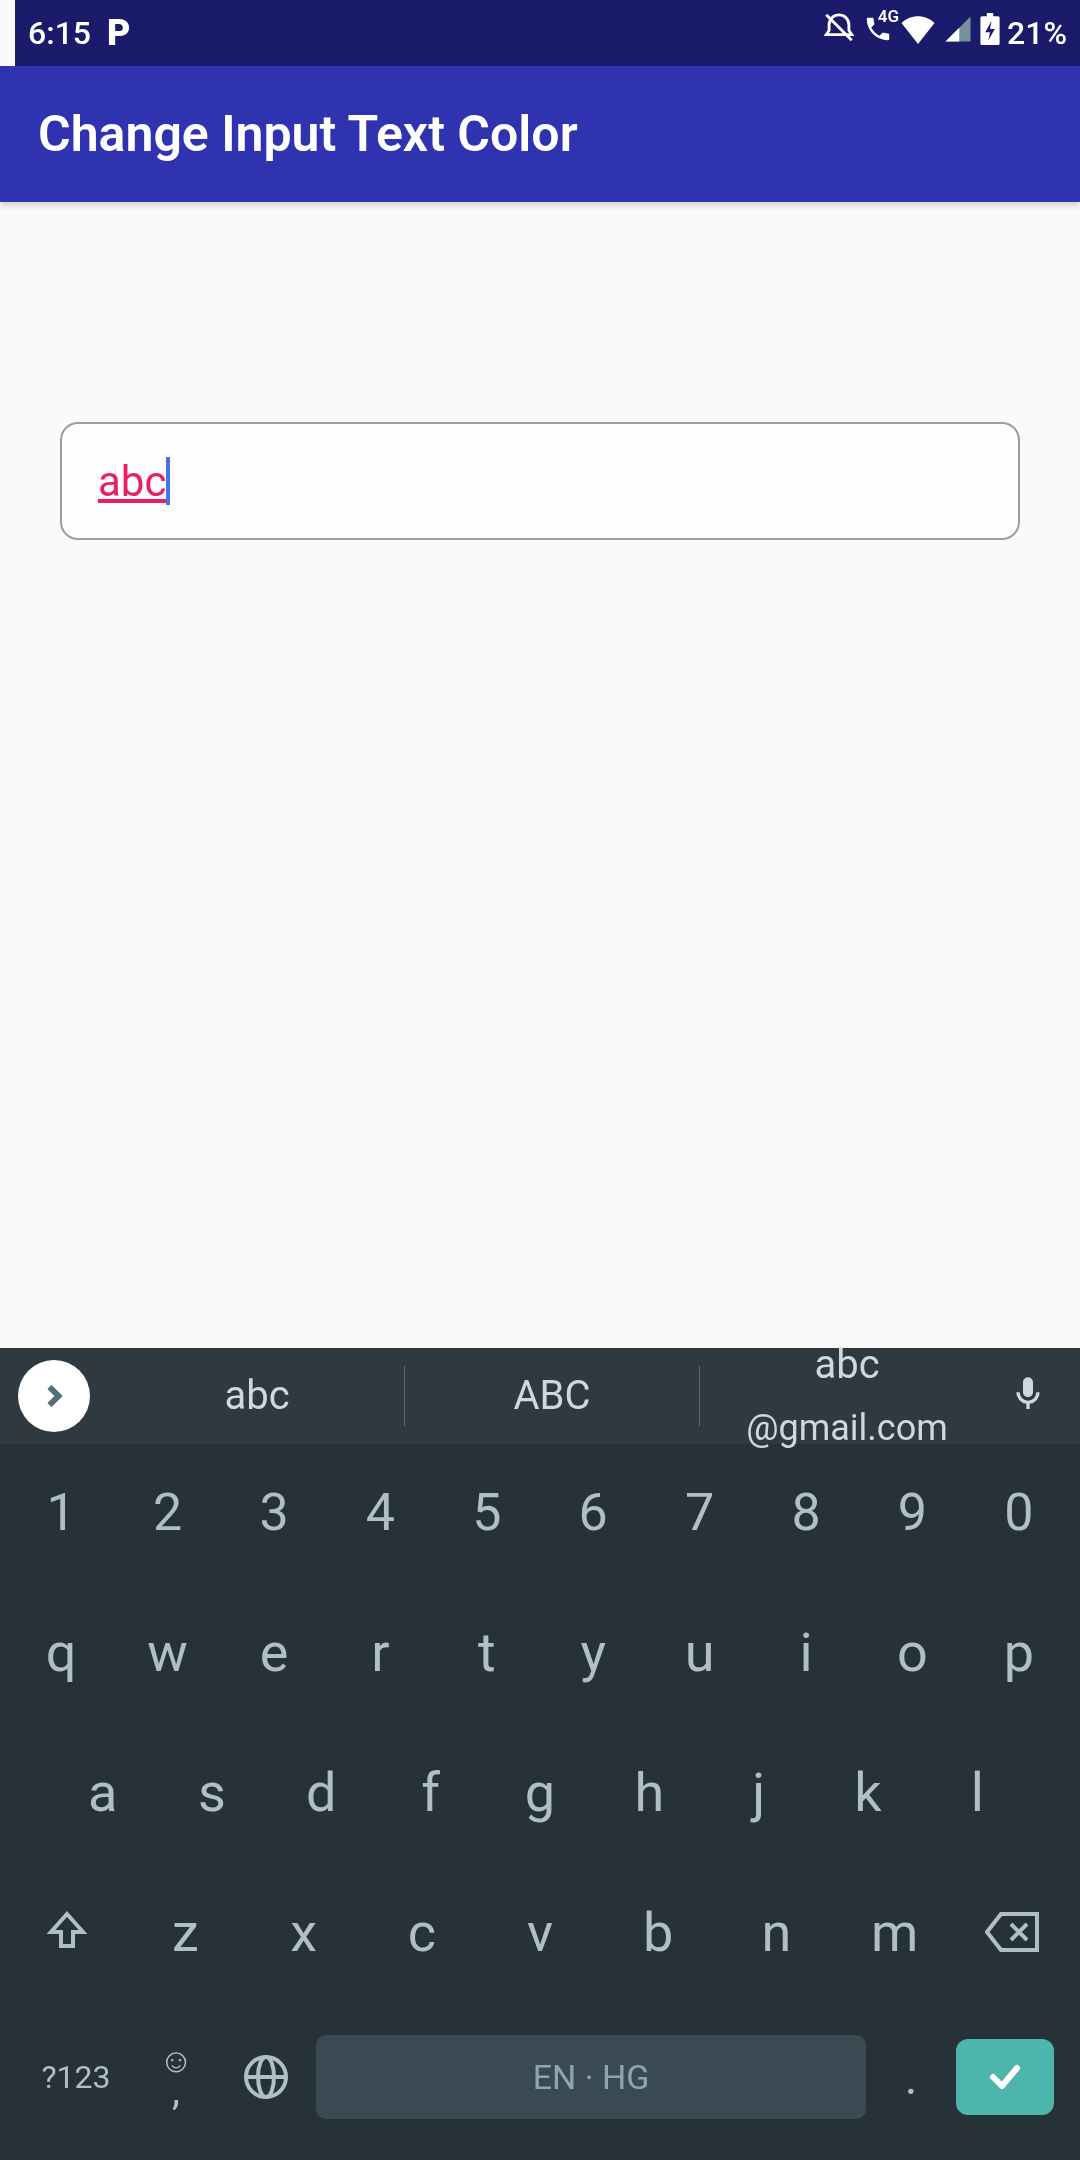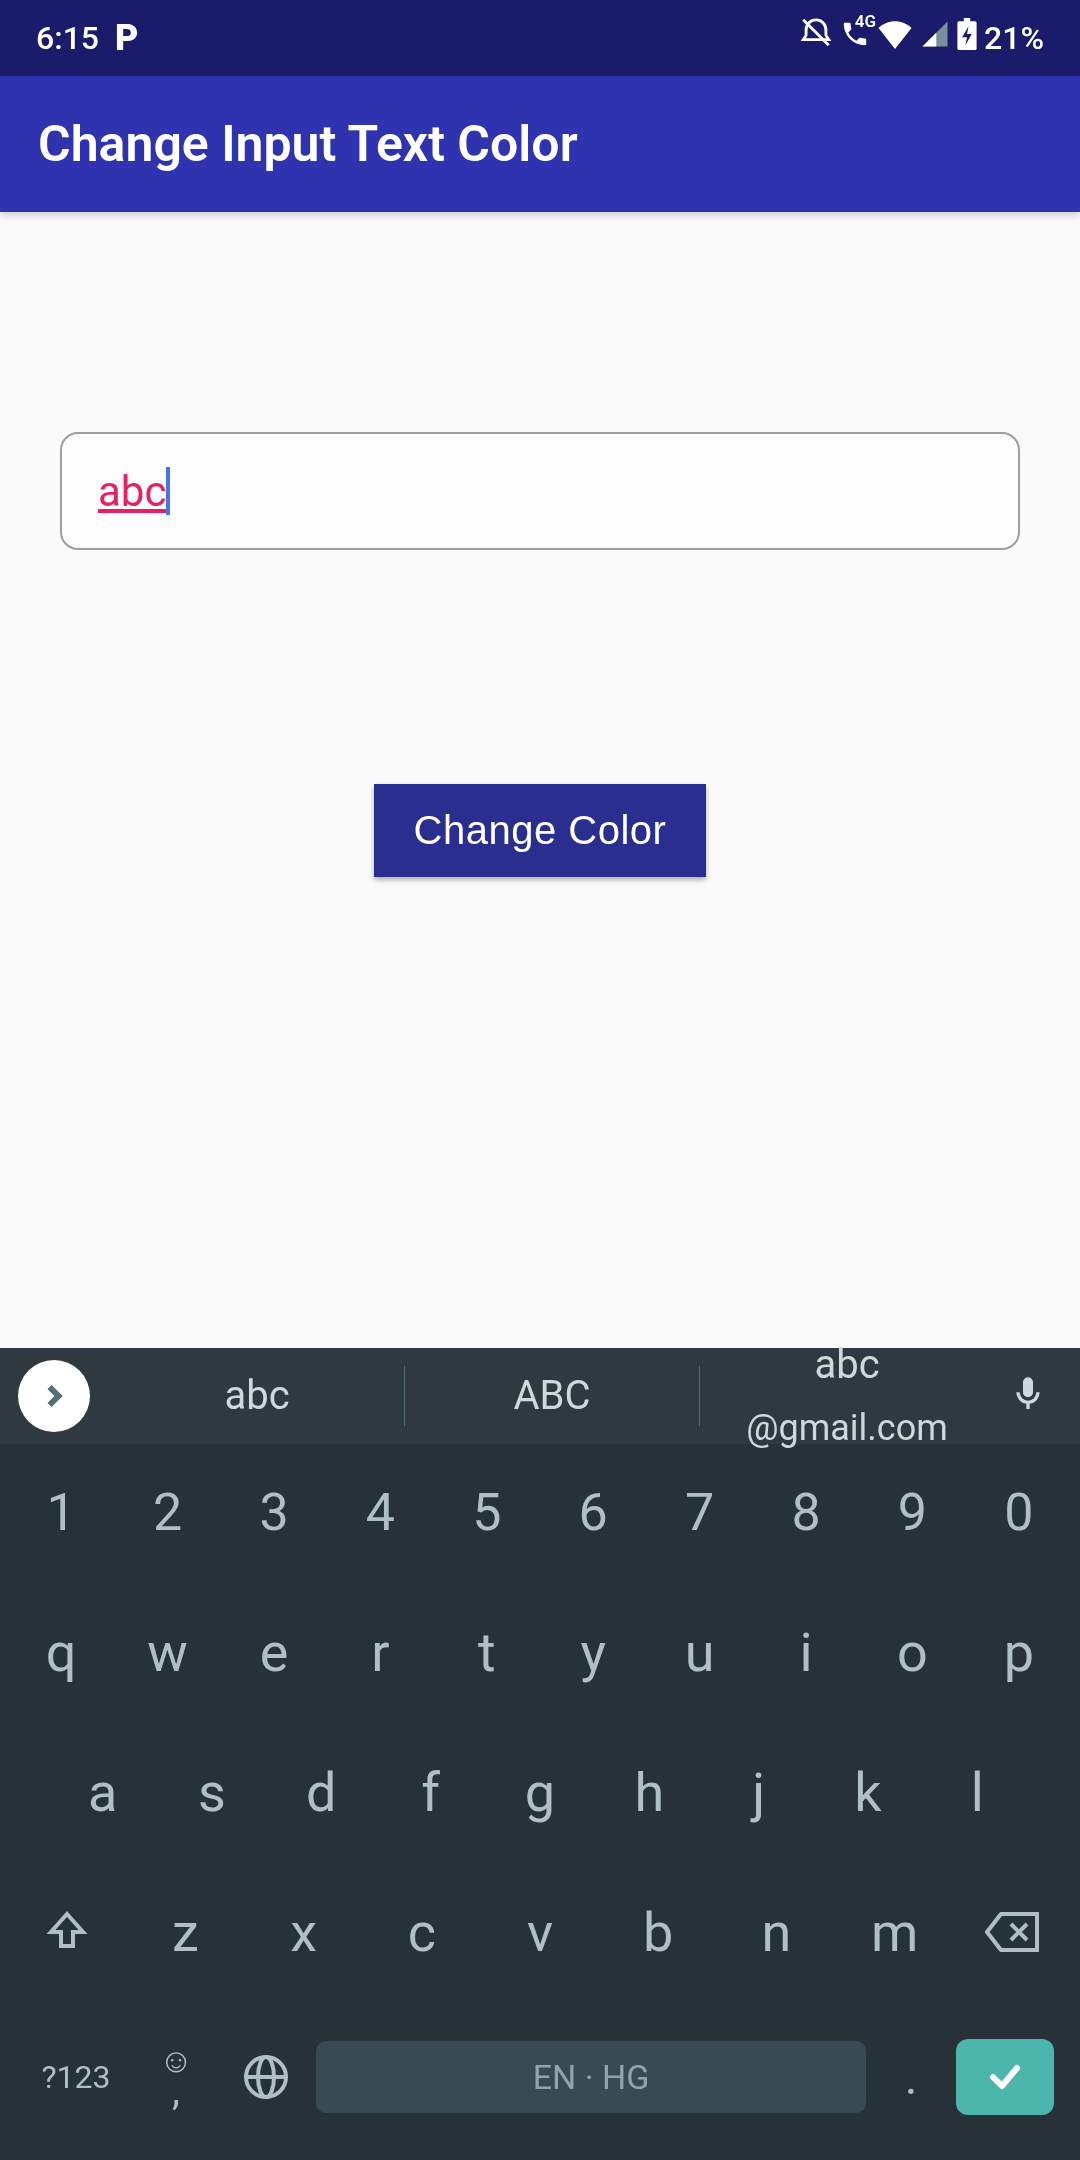--- a/index.html
+++ b/index.html
@@ -5,27 +5,28 @@
     * { margin: 0; padding: 0; box-sizing: border-box; }
     body {
       width: 1080px;
       height: 2160px;
       font-family: -apple-system, Roboto, sans-serif;
       background: #fafafa;
       overflow: hidden;
       position: relative;
     }
     .status-bar {
-      height: 76px;
+      height: 66px;
       background: #1a1b6b;
       display: flex;
       align-items: center;
       justify-content: space-between;
-      padding: 0 36px;
+      padding: 0 13px;
       color: #fff;
+      margin-left: 15px;
     }
     .status-left {
       display: flex;
       align-items: center;
       gap: 16px;
       font-size: 32px;
       font-weight: 500;
     }
     .status-right {
       display: flex;
@@ -179,21 +180,21 @@
       justify-content: center;
       height: 90px;
     }
     .sym-key { width: 100px; }
     .emoji-key { width: 80px; flex-direction: column; font-size: 34px; line-height: 0.85; }
     .globe-key { width: 80px; }
     .space-key {
       flex: 1;
       background: #3a4a52;
       border-radius: 10px;
-      height: 72px;
+      height: 84px;
       display: flex;
       align-items: center;
       justify-content: center;
       color: #90a4ae;
       font-size: 34px;
     }
     .period-key { width: 70px; font-size: 48px; }
     .enter-key {
       width: 98px;
       height: 76px;
@@ -249,23 +250,20 @@
 </div>
 
 <div class="app-bar">
   <span class="app-bar-title">Change Input Text Color</span>
 </div>
 
 <div class="content">
   <div class="text-input">
     <span class="input-text">abc</span>
     <span class="cursor"></span>
-  </div>
-  <div class="btn-container">
-    <button class="change-btn">Change Color</button>
   </div>
 </div>
 
 <div class="keyboard">
   <div class="suggestion-bar">
     <div class="expand-btn">
       <svg width="36" height="36" viewBox="0 0 24 24" fill="none" stroke="#546e7a" stroke-width="4">
           <path d="M9 6l6 6-6 6"></path>
         </svg>
     </div>

